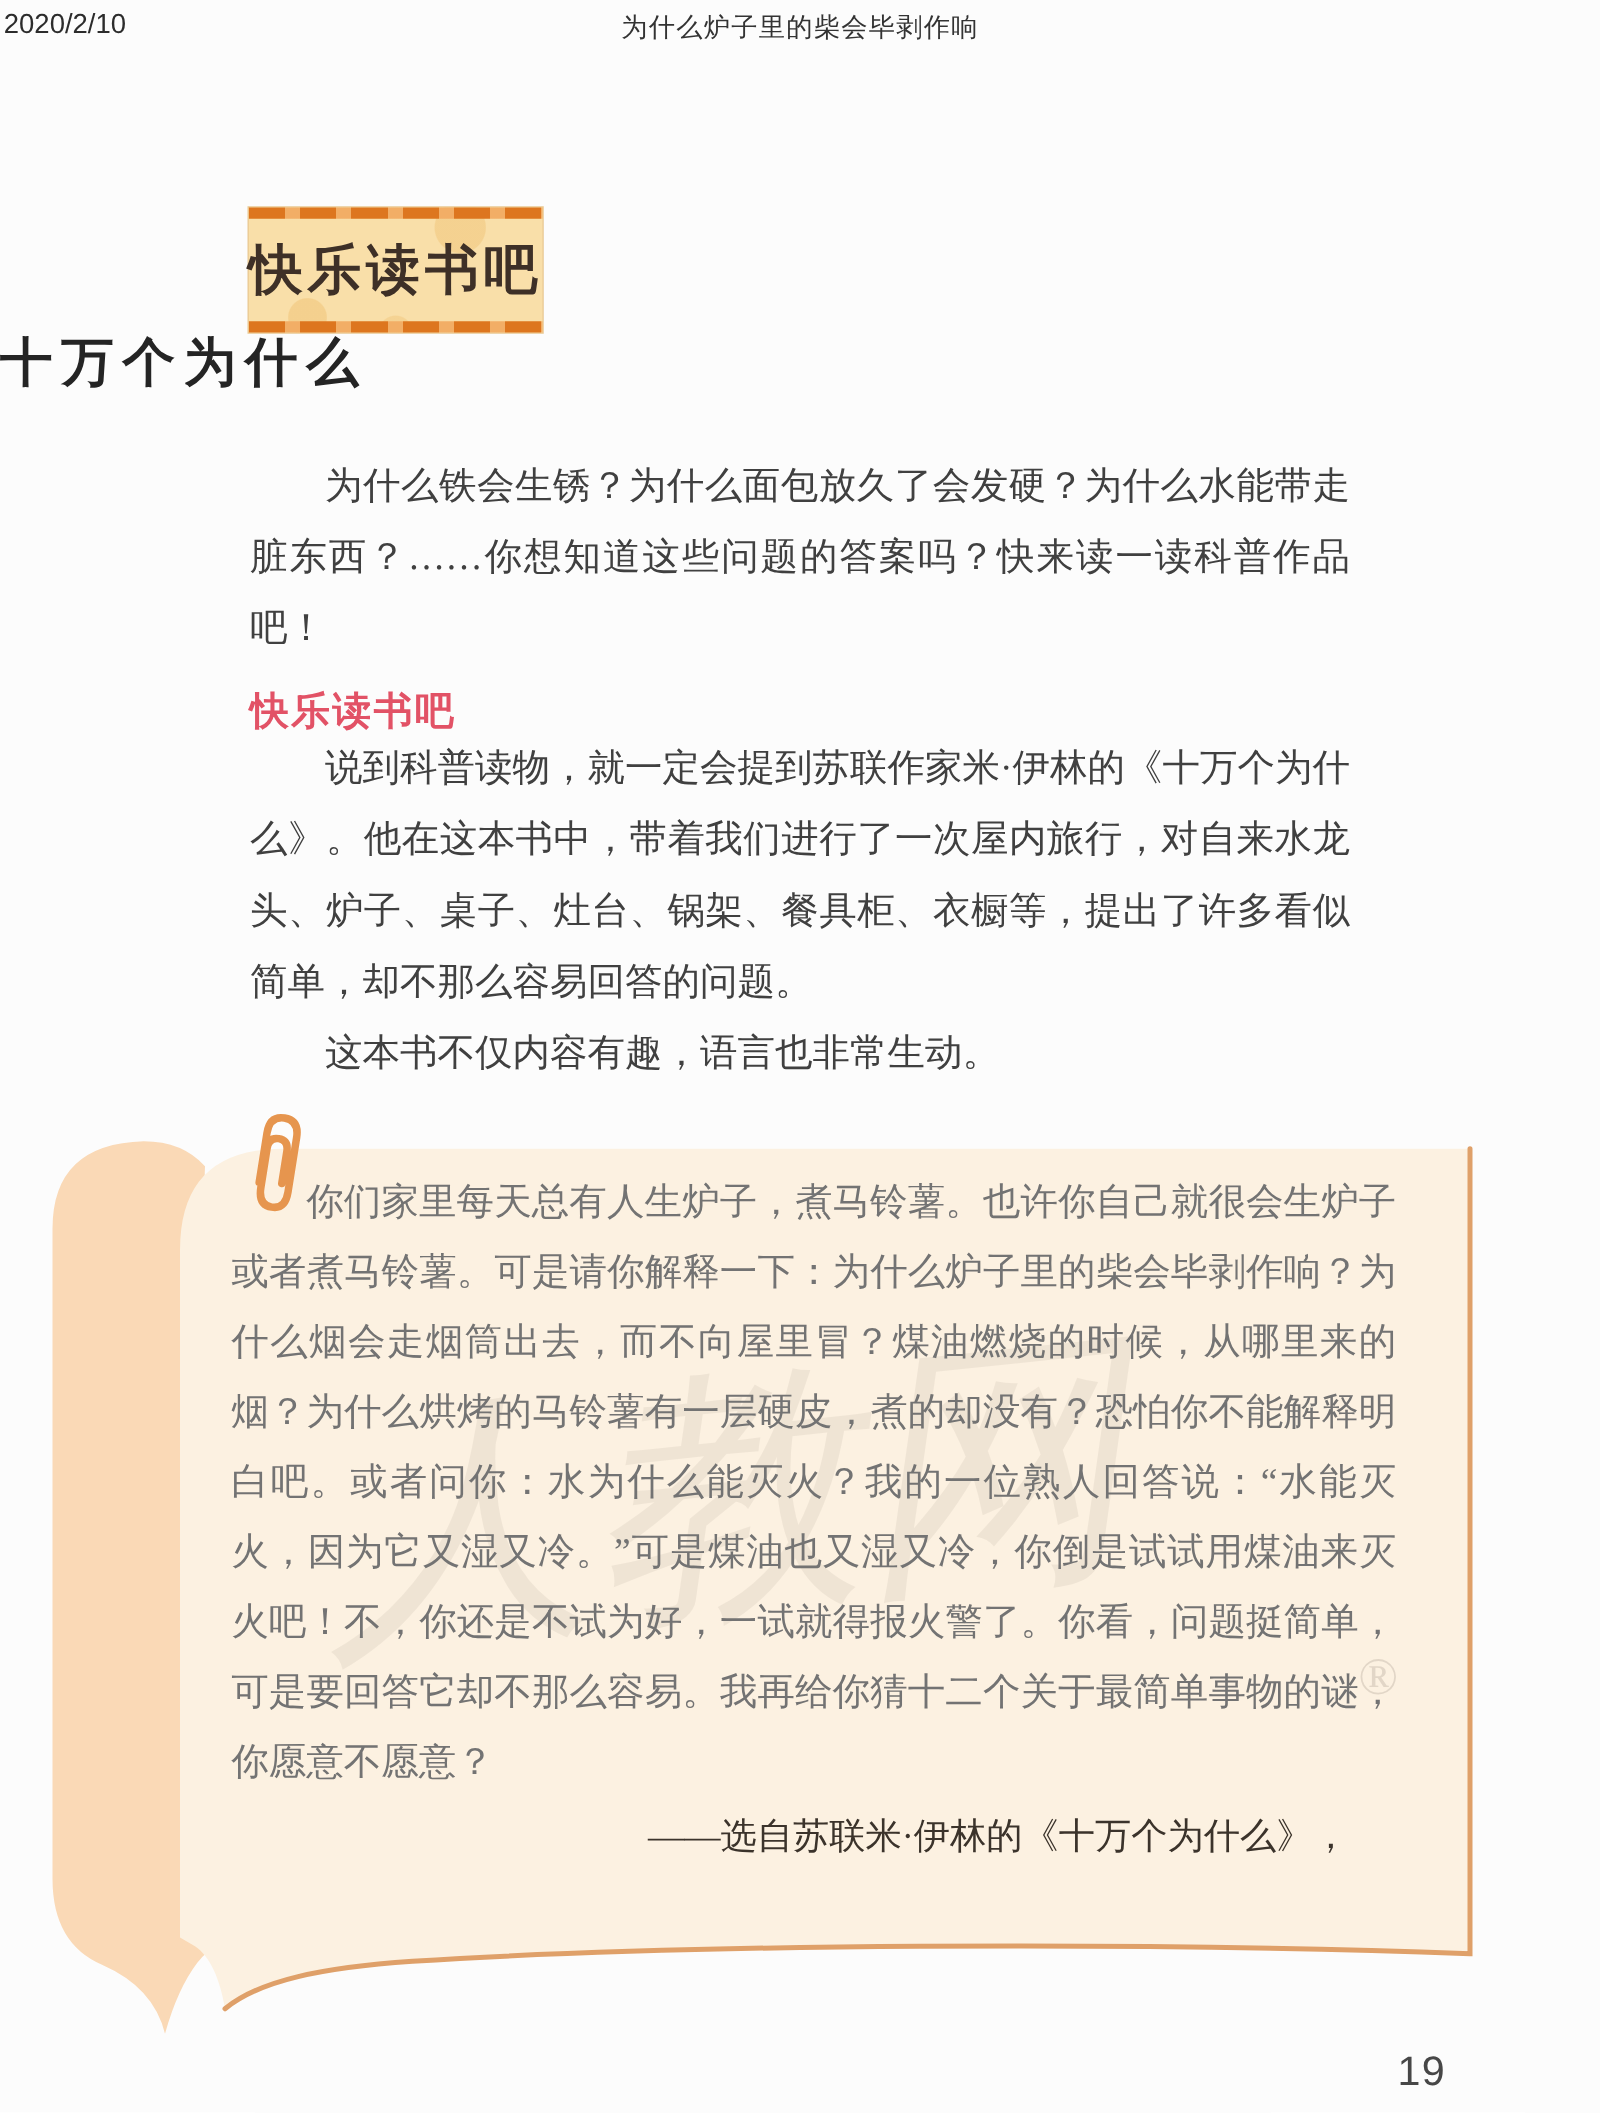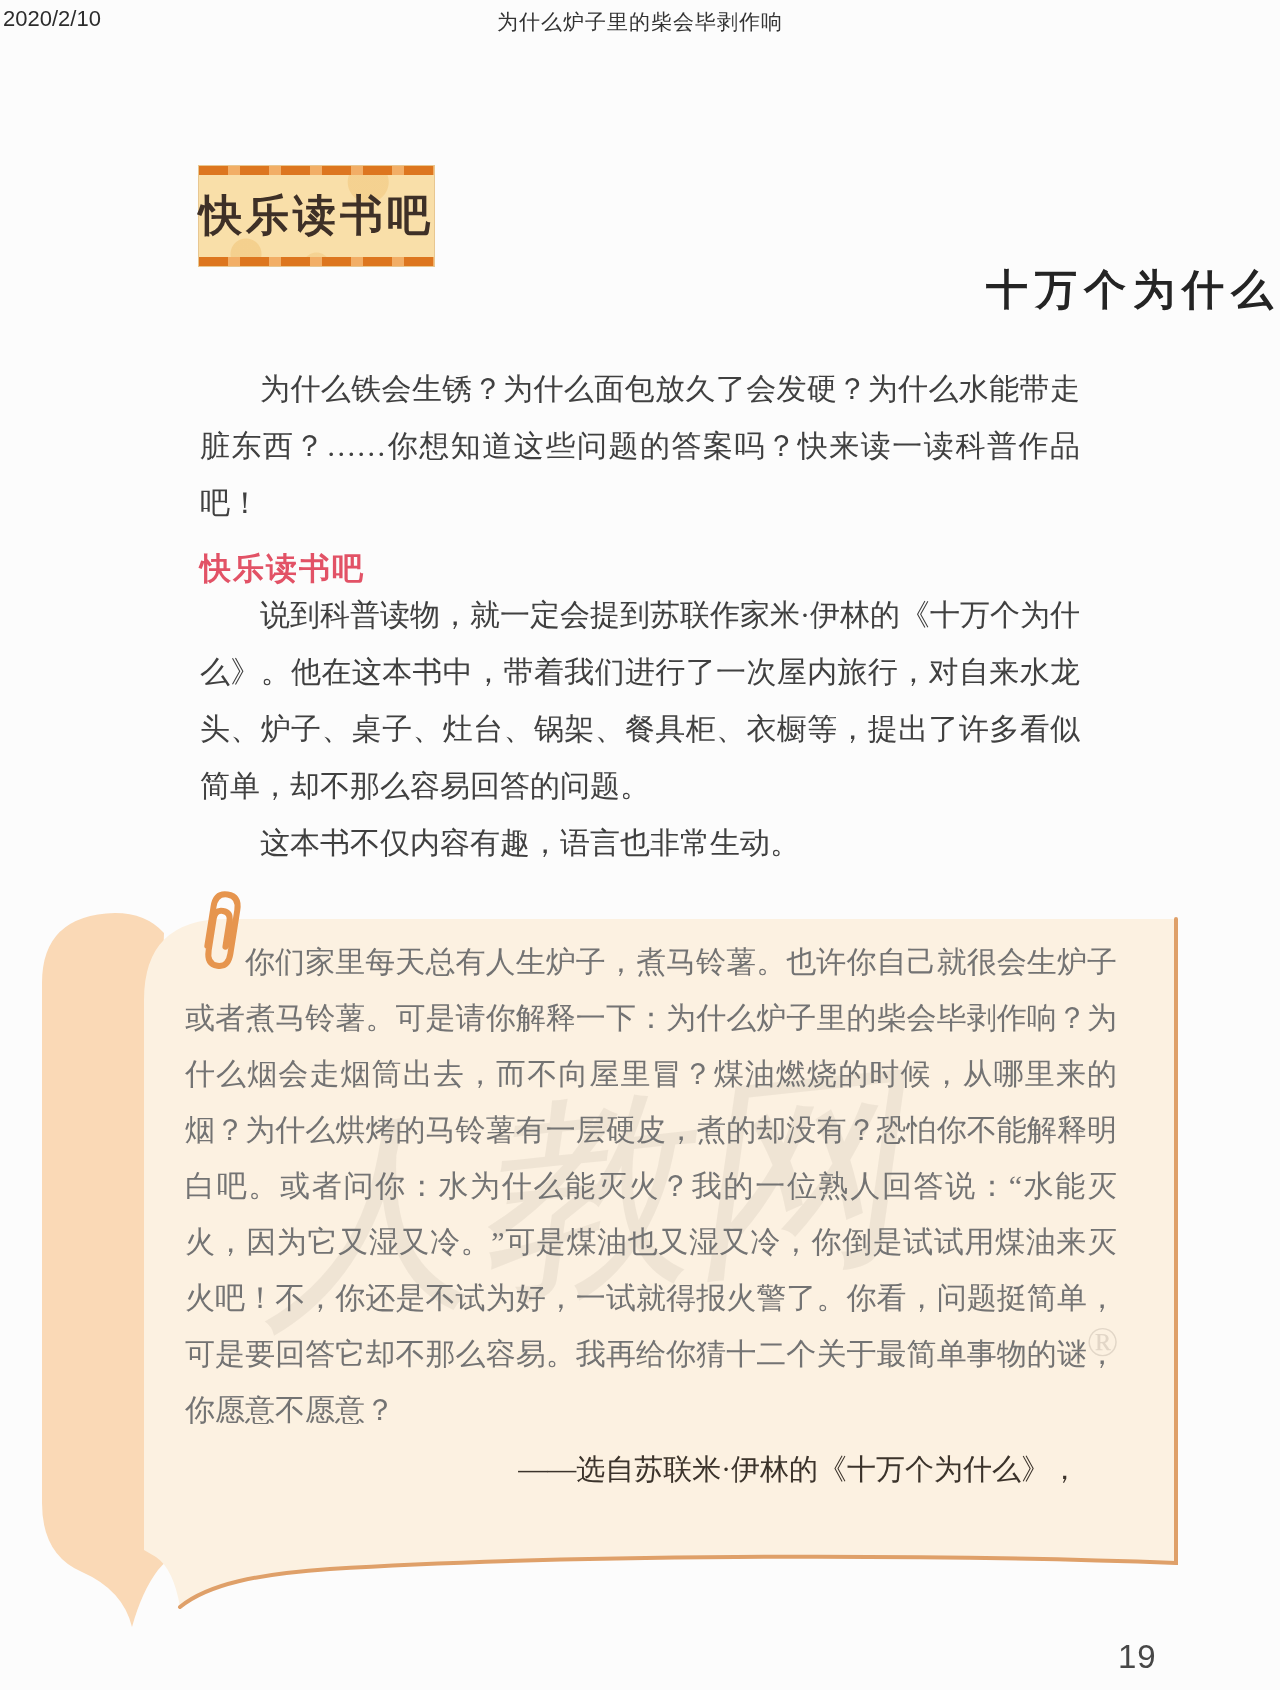--- a/index.html
+++ b/index.html
@@ -47,21 +47,21 @@
   .badge-label {
     position: absolute; left: 0; top: 9px; width: 100%; height: 82px;
     display: flex; align-items: center; justify-content: center;
     font-size: 43px; font-weight: 600; color: #3e3027;
     letter-spacing: 4px;
   }
 
   
   .lesson-title {
     position: absolute; left: 0; top: 262px; width: 100%;
-    margin: 0; text-align: right;
+    margin: 0; text-align: left;
     font-size: 42px; font-weight: 700; color: #242424;
     letter-spacing: 7px;
   }
 
   
   .body-col { position: absolute; left: 200px; width: 880px; }
   .intro-col { top: 360px; }
   .paras-col { top: 586px; }
   .body-text {
     margin: 0;

